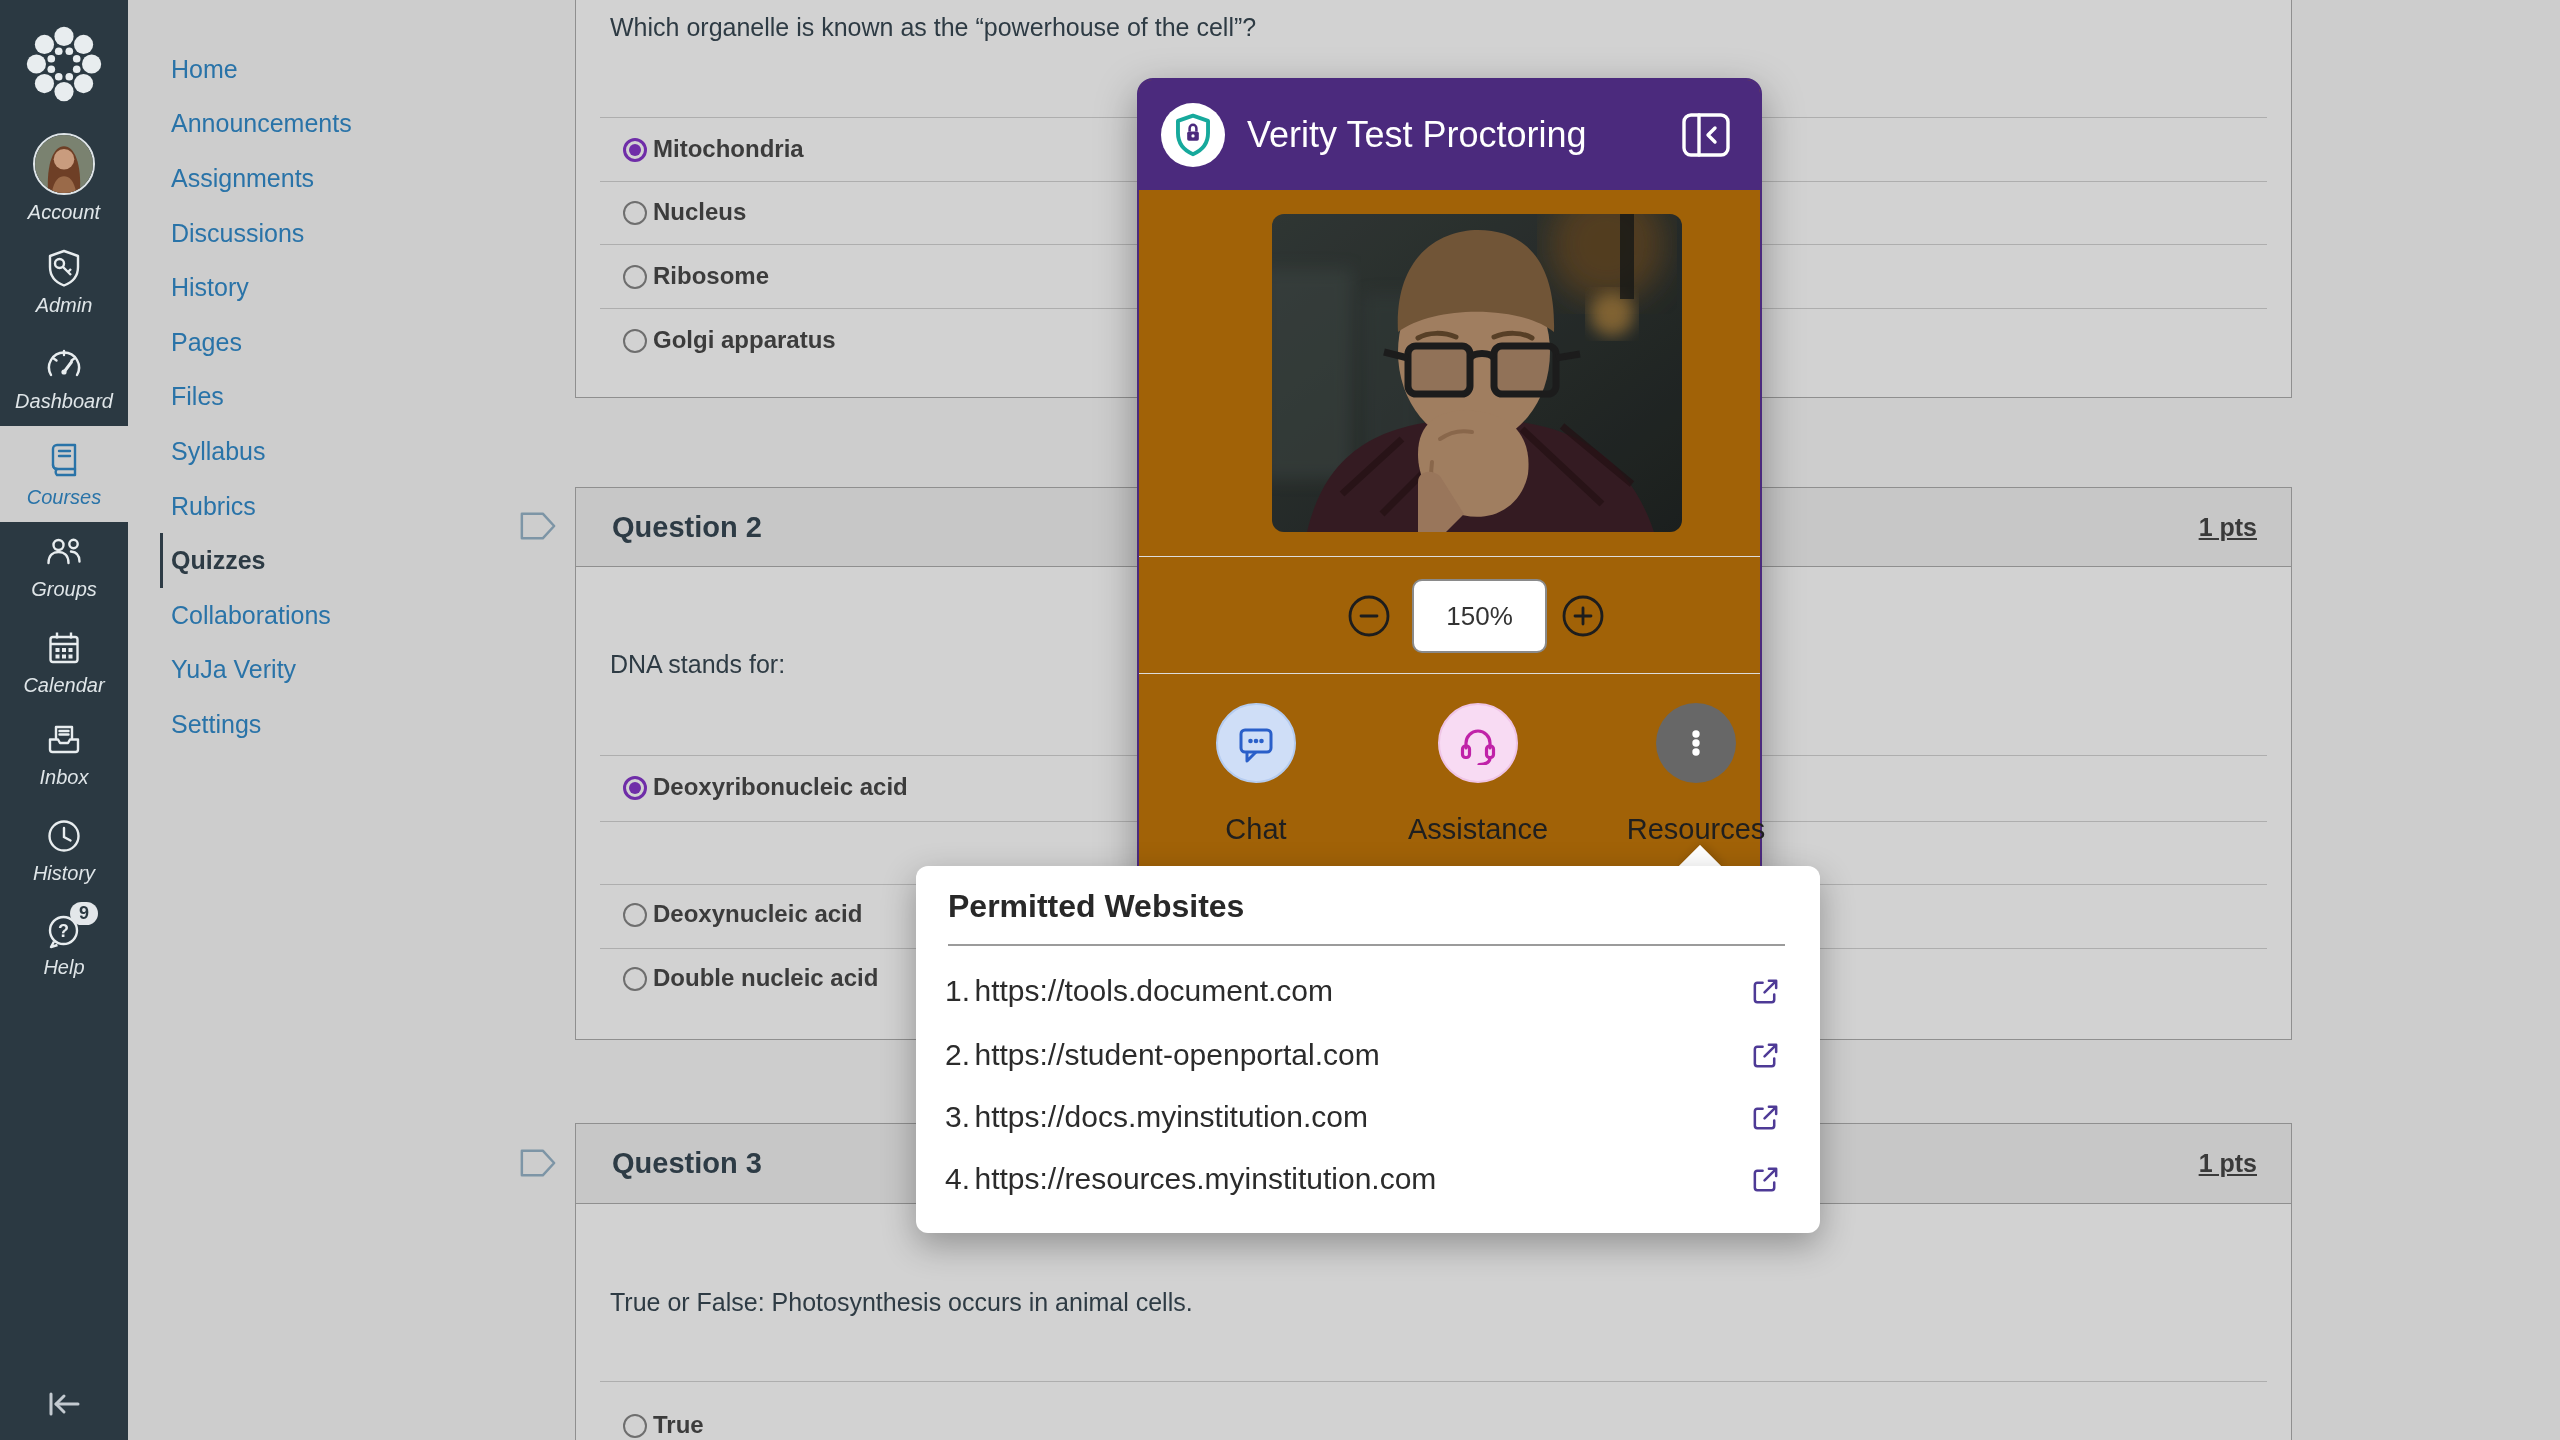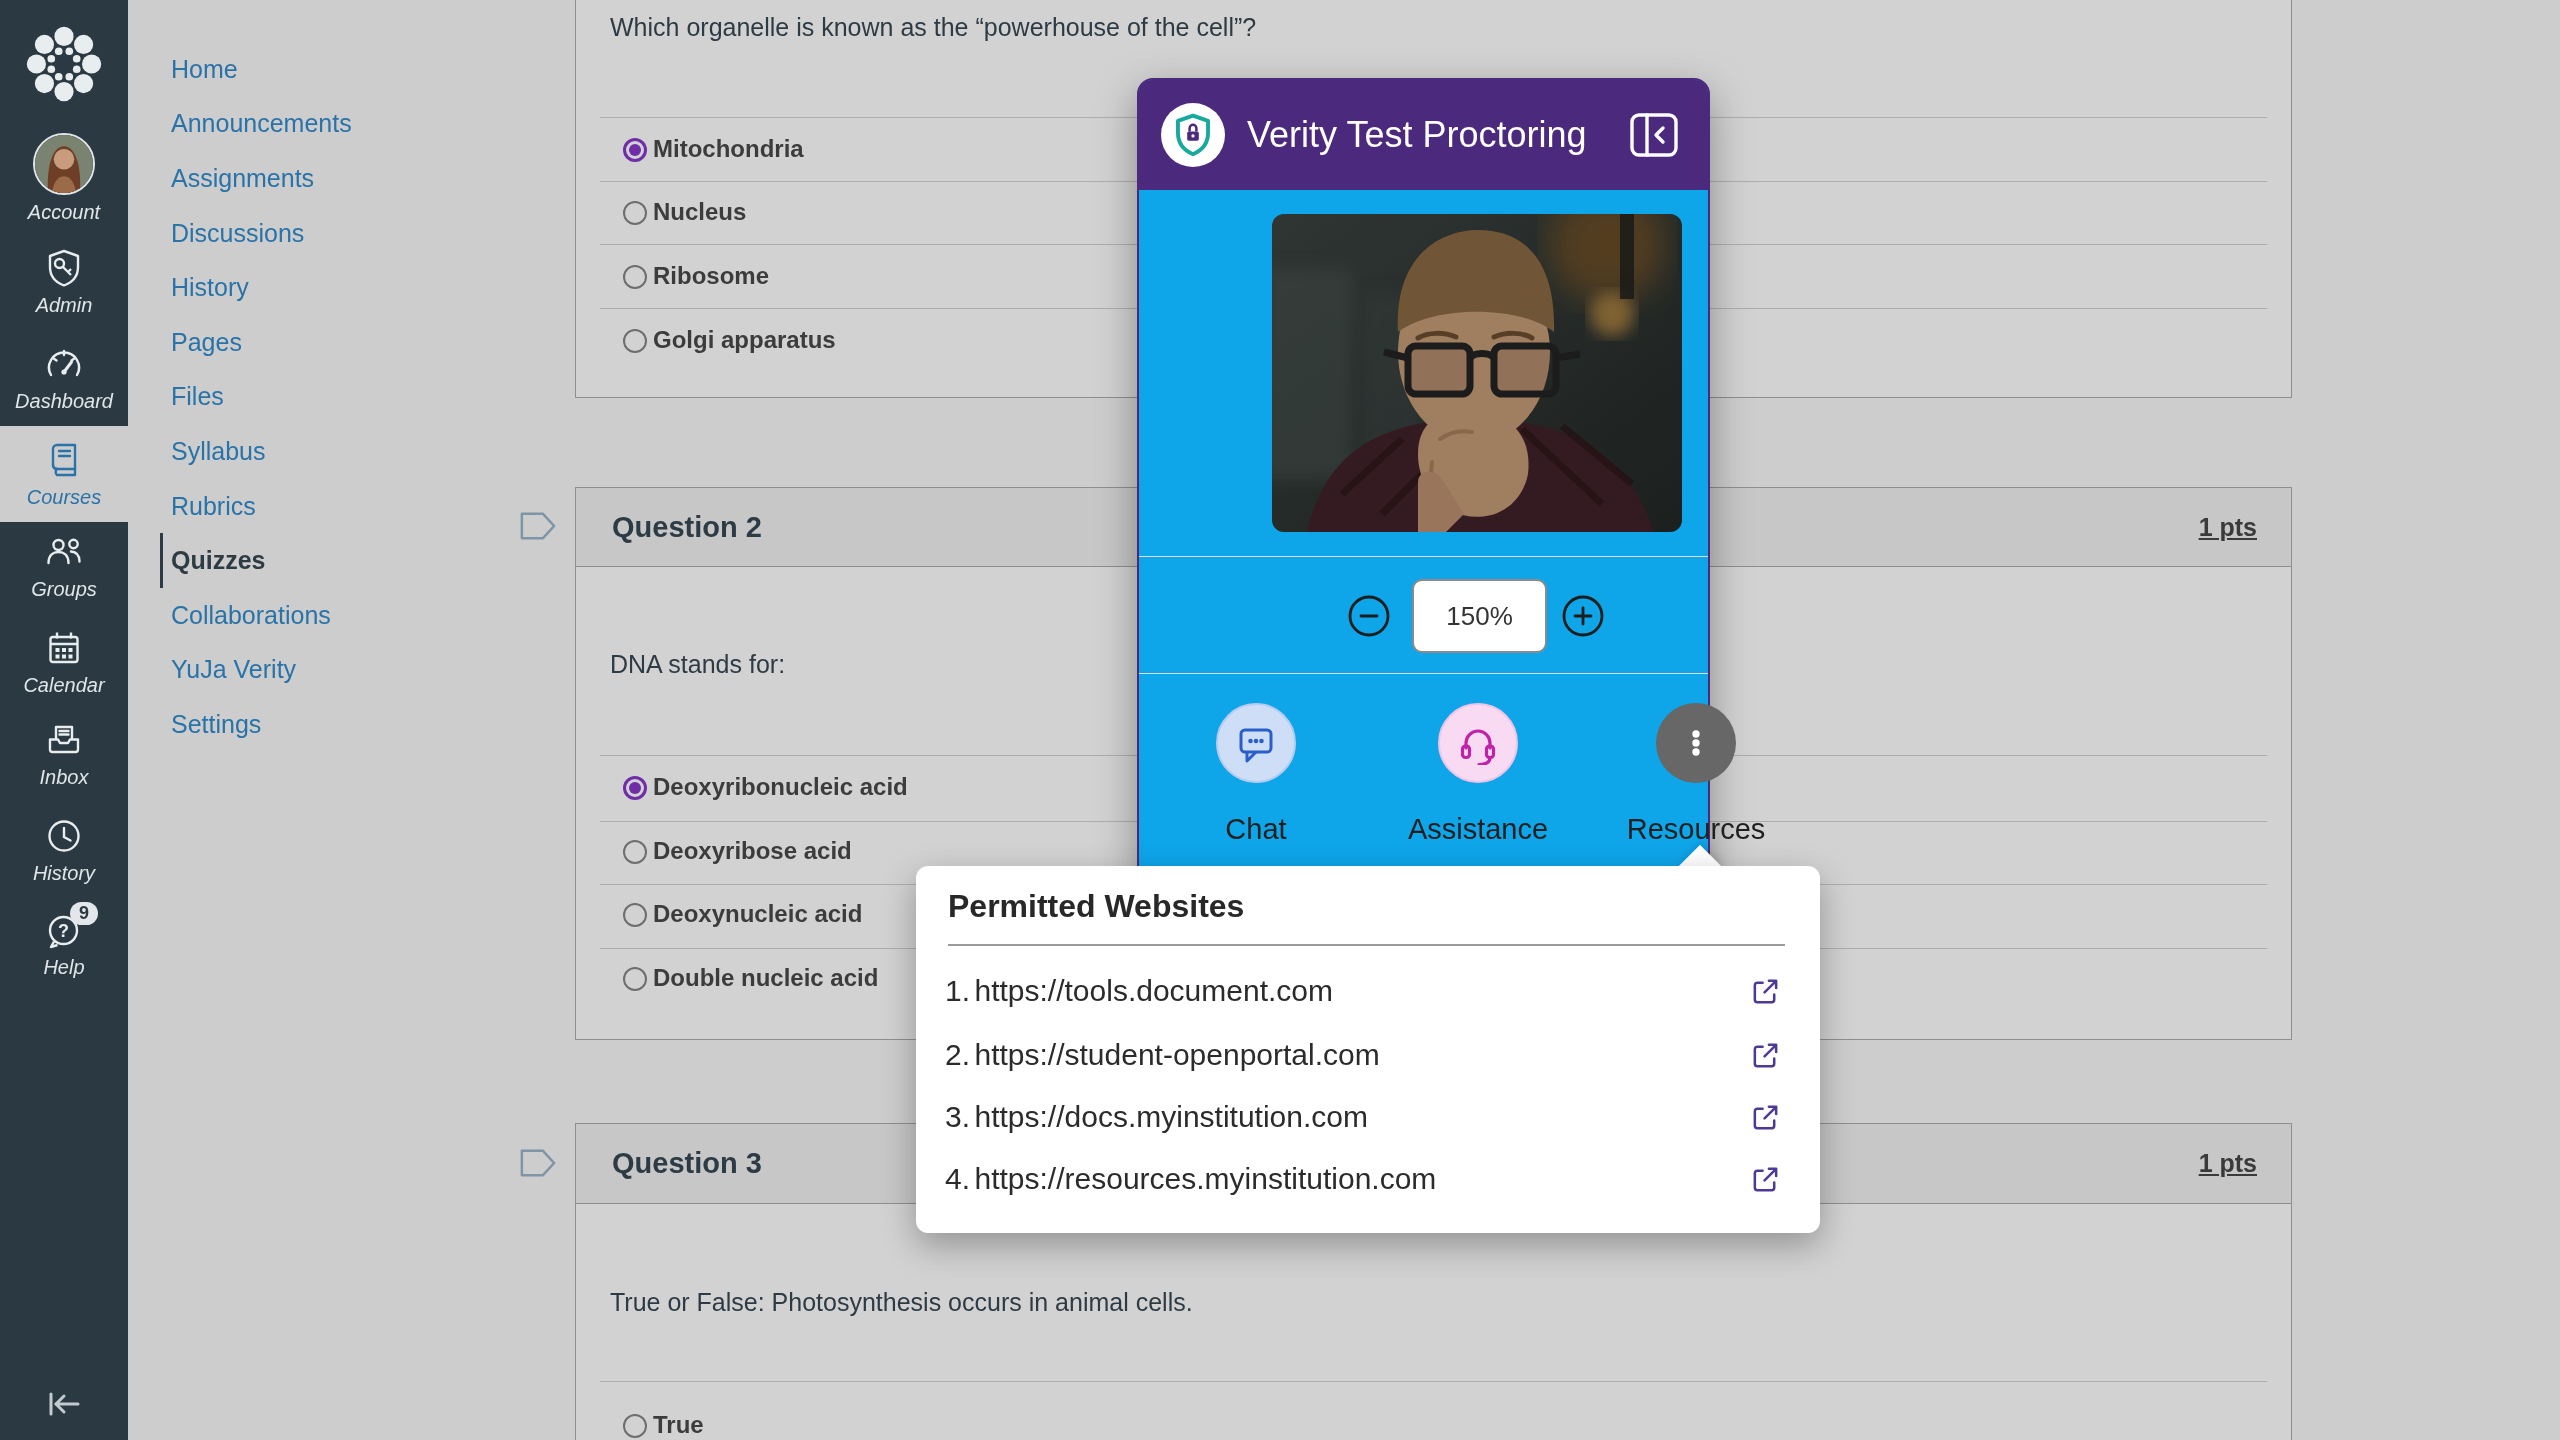--- a/index.html
+++ b/index.html
@@ -36,21 +36,21 @@
   .opt { position:absolute; left:0; width:100%; height:44px; cursor:pointer; }
   .radio { position:absolute; left:47px; top:10px; width:24px; height:24px; border:2.5px solid #6e6e6e;
            border-radius:50%; background:transparent; }
   .radio.on { border:3px solid #6f2da8; }
   .radio.on::after { content:""; position:absolute; left:50%; top:50%; width:12px; height:12px;
                      transform:translate(-50%,-50%); border-radius:50%; background:#6f2da8; }
   .optlabel { position:absolute; left:77px; top:7px; font-size:24px; color:#3c3c3c;font-weight:bold; }
   .qflag { position:absolute; left:519px; width:38px; height:32px; z-index:1; cursor:pointer; }
 
   
-  .proctor { position:absolute; left:1137px; top:78px; width:573px; height:806px; background:#0ea5e9;
+  .proctor { position:absolute; left:1137px; top:78px; width:625px; height:806px; background:#a16207;
              border:2px solid #4b2a7d; border-radius:16px; box-shadow:0 14px 40px rgba(0,0,0,.35); z-index:10; }
   .phead { position:absolute; left:0; top:0; width:100%; height:110px; background:#4b2a7d;
            border-radius:13px 13px 0 0; display:flex; align-items:center; padding:0 30px 0 22px; }
   .shieldwrap { width:64px; height:64px; flex:0 0 64px; }
   .ptitle { color:#fff; font-size:36px; font-weight:500; margin-left:22px; flex:1; }
   .pcollapse { width:48px; height:44px; cursor:pointer; }
   .cam { position:absolute; left:133px; top:134px; width:410px; height:318px; border-radius:12px; overflow:hidden; }
   .pdiv { position:absolute; left:0; width:100%; height:1px; background:#dcdcdc; }
   .zbtn { position:absolute; width:44px; height:44px; cursor:pointer; }
   .zoombox { position:absolute; left:273px; top:499px; width:135px; height:74px; background:#fff;
@@ -257,24 +257,20 @@
         <span class="qtitle">Question 2</span>
         <span class="qpts">1 pts</span>
       </div>
       <div class="prompt" style="top:162px">DNA stands for:</div>
       <div class="divider" style="top:267px"></div>
       <div class="opt" style="top:278px">
         <span class="radio on"></span>
         <span class="optlabel">Deoxyribonucleic acid</span>
       </div>
       <div class="divider" style="top:333px"></div>
-      <div class="opt" style="top:342px">
-        <span class="radio"></span>
-        <span class="optlabel">Deoxyribose acid</span>
-      </div>
       <div class="divider" style="top:396px"></div>
       <div class="opt" style="top:405px">
         <span class="radio"></span>
         <span class="optlabel">Deoxynucleic acid</span>
       </div>
       <div class="divider" style="top:460px"></div>
       <div class="opt" style="top:469px">
         <span class="radio"></span>
         <span class="optlabel">Double nucleic acid</span>
       </div>

